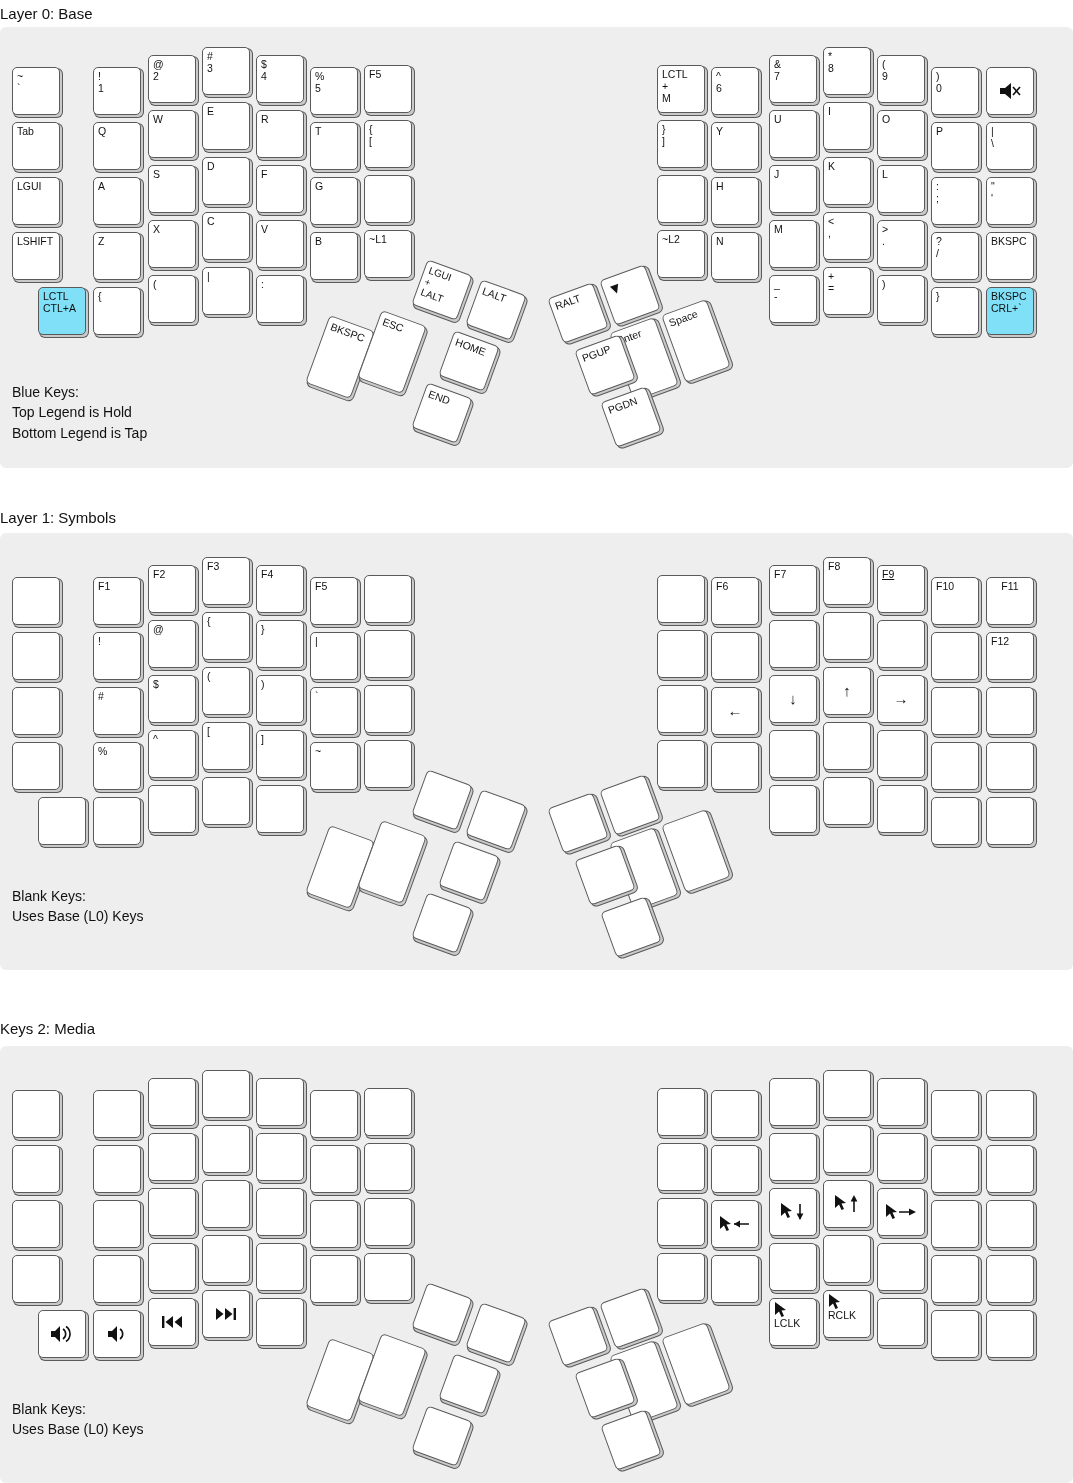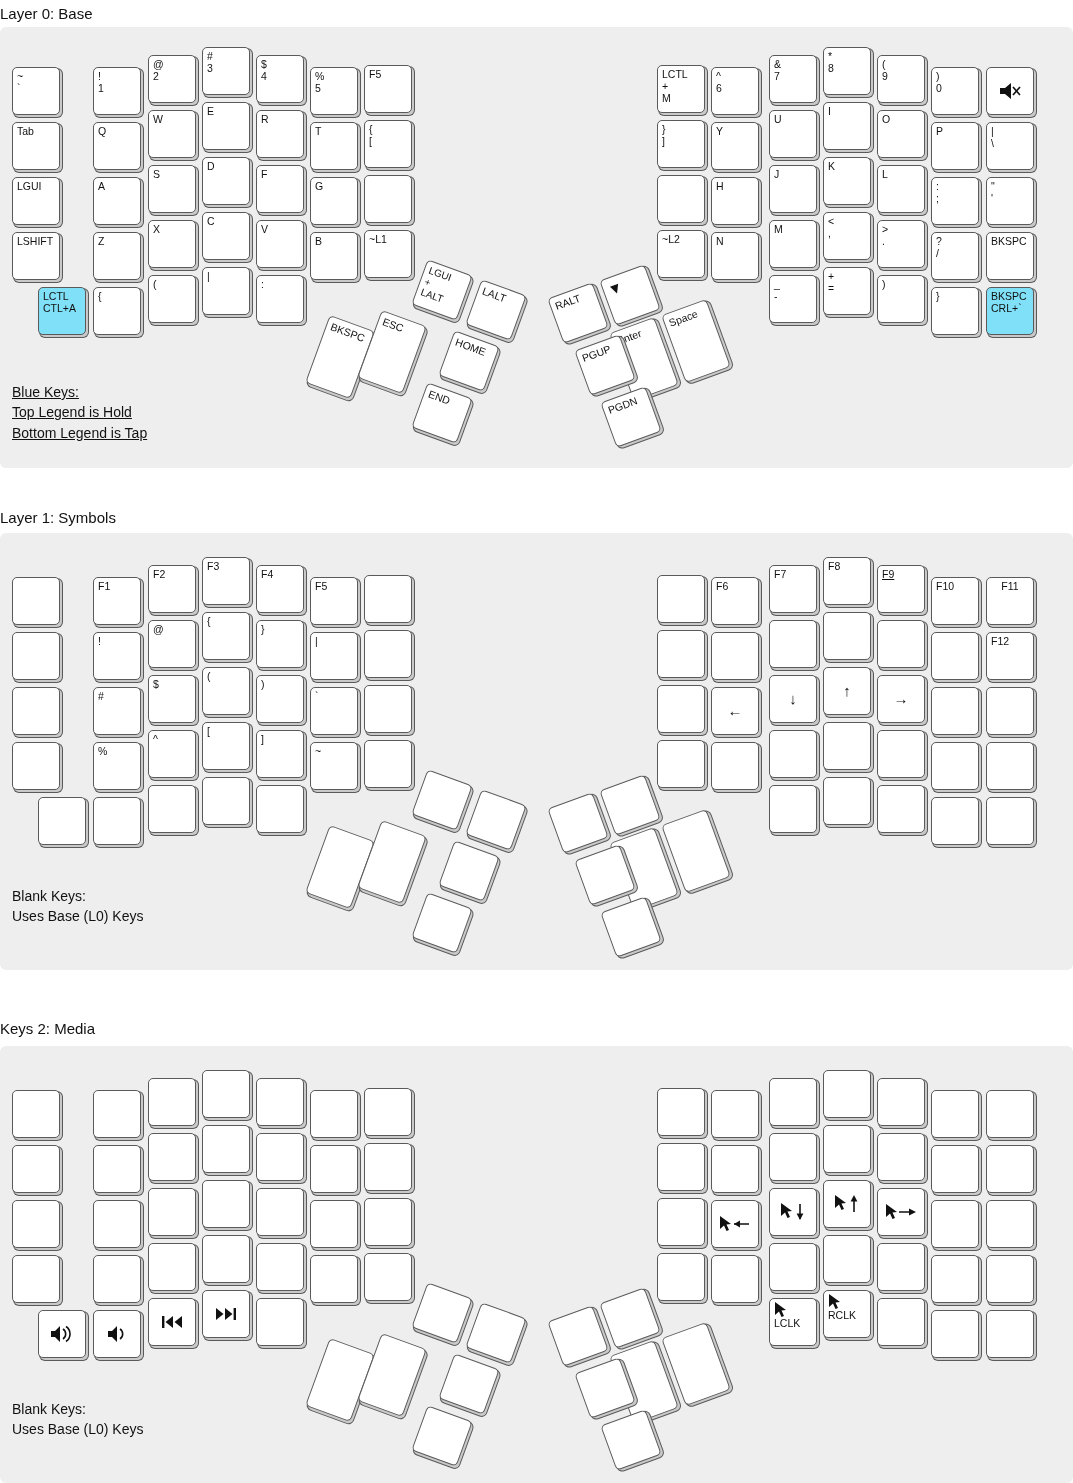--- a/index.html
+++ b/index.html
@@ -357,21 +357,21 @@
       <span class="leg">)</span>
     </div>
     <div class="key" style="left:931px; top:260px;">
       <span class="leg">}</span>
     </div>
     <div class="key blue" style="left:986px; top:260px;">
       <span class="leg">BKSPC</span>
       <span class="leg">CRL+`</span>
     </div>
 
-    <div class="note" style="left:12px; top:355px;text-decoration:underline;">Blue Keys:
+    <div class="note" style="left:12px; top:355px;">Blue Keys:
 Top Legend is Hold
 Bottom Legend is Tap</div>
   </div>
 
   <div class="layer-title" style="left:0px; top:509px;">Layer 1: Symbols</div>
   <div class="layer-panel" style="left:0px; top:533px; width:1073px; height:437px;">
 
     <div class="key" style="left:12px; top:44px;"></div>
     <div class="key" style="left:93px; top:44px;">
       <span class="leg">F1</span>

